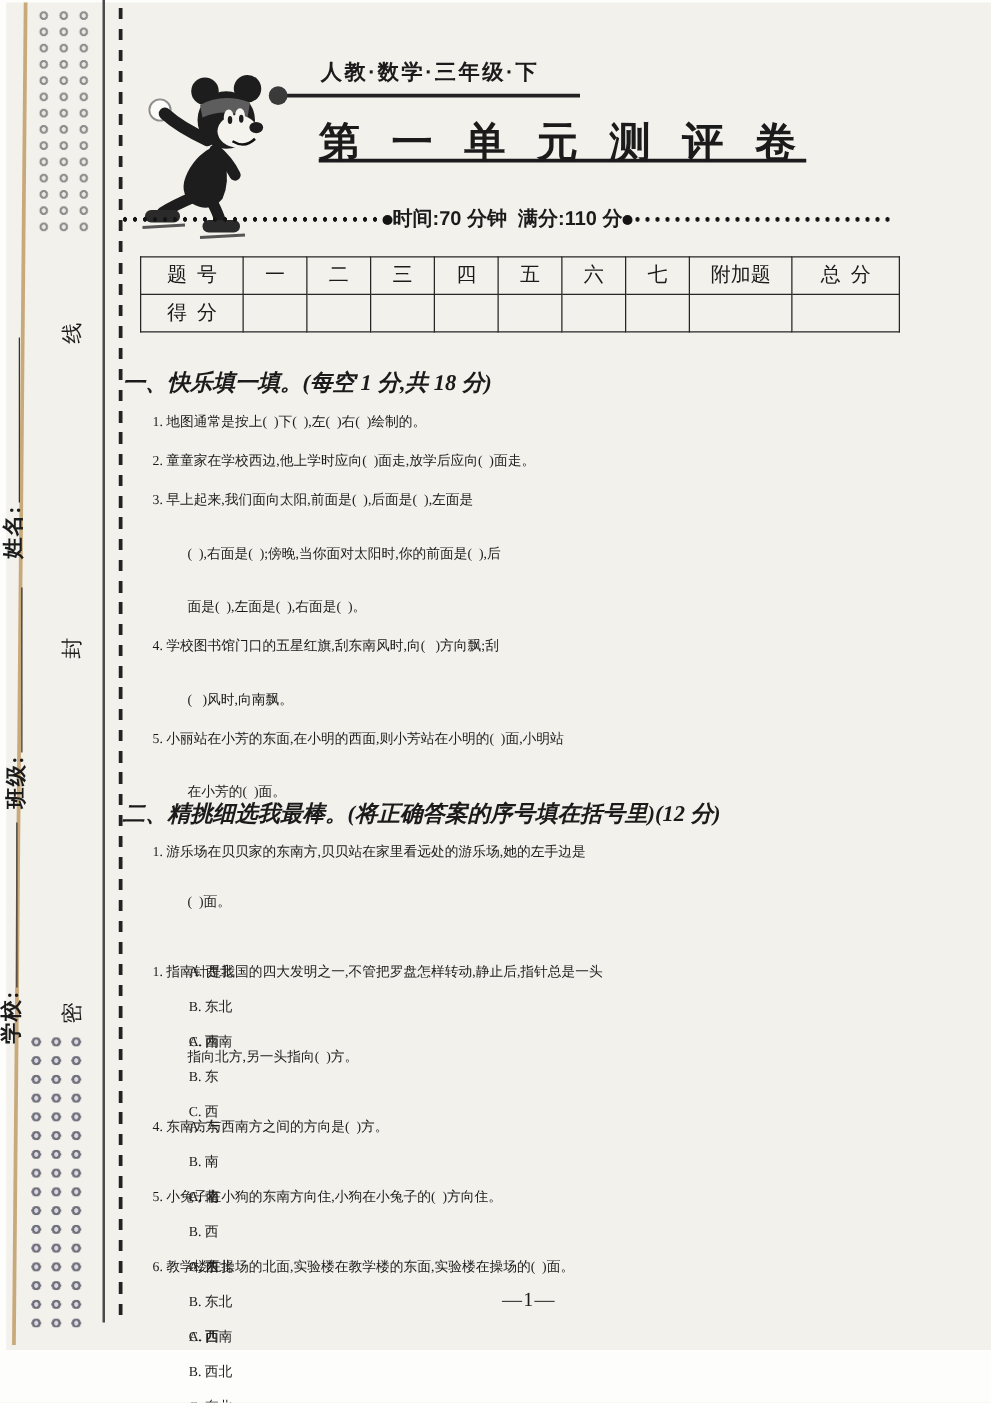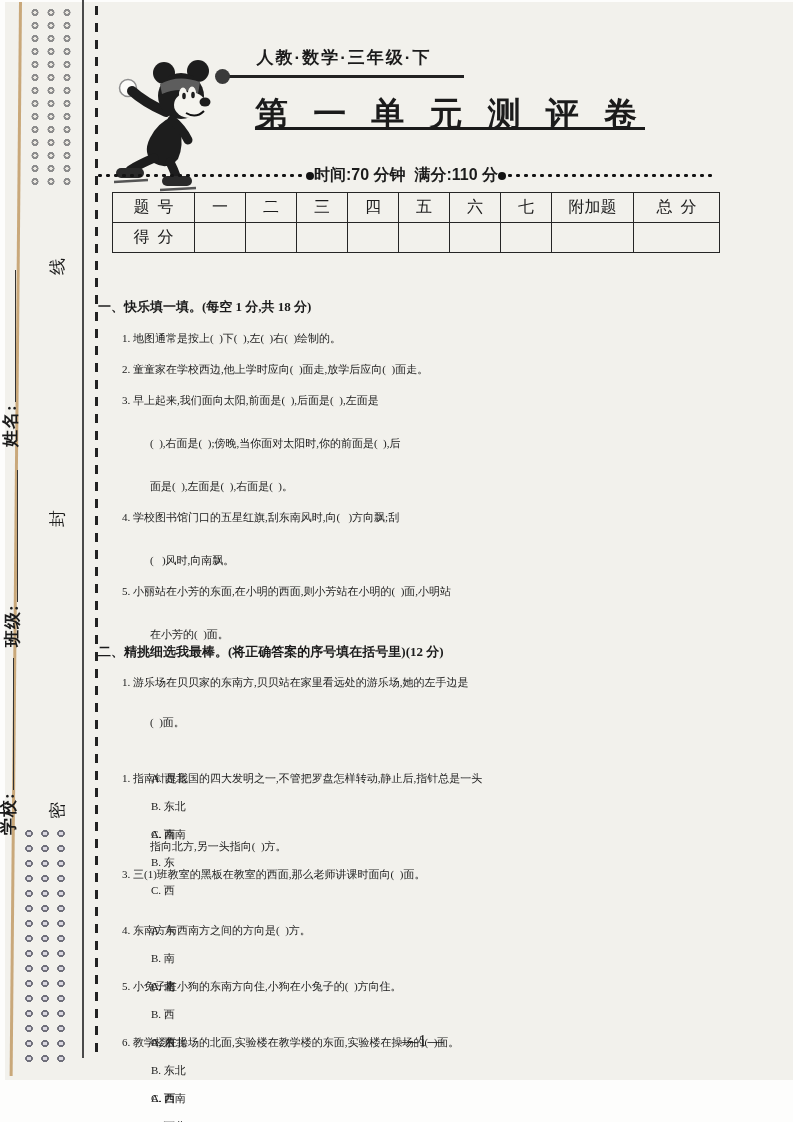--- a/index.html
+++ b/index.html
@@ -30,28 +30,28 @@
     letter-spacing:2px;padding-bottom:6px;border-bottom:3px solid #222;}
   .brand::before{content:"";position:absolute;left:-9px;bottom:-9px;width:15px;height:15px;border-radius:50%;background:#3a3a3a;}
   .exam-title{position:absolute;left:140px;top:92px;width:620px;text-align:center;
     font-family:"Liberation Sans","DejaVu Sans",sans-serif;font-weight:bold;
     font-size:33px;letter-spacing:8px;text-decoration:underline;}
   .timerow{position:absolute;left:96px;top:165px;width:620px;display:flex;align-items:center;gap:0;}
   .leader{flex:1;height:7px;background-image:radial-gradient(circle, #141414 1.7px, transparent 2px);background-size:8px 7px;background-repeat:repeat-x;background-position:left center;}
   .timerow .bdot{width:8px;height:8px;border-radius:50%;background:#141414;flex:0 0 auto;}
   .timetext{font-family:"Liberation Sans","DejaVu Sans",sans-serif;font-weight:bold;font-size:16px;white-space:pre;}
   
-  table.score{position:absolute;left:112px;top:192px;border-collapse:collapse;table-layout:fixed;
+  table.score{position:absolute;left:112px;top:205px;border-collapse:collapse;table-layout:fixed;
     font-size:16px;}
   table.score td{border:1.7px solid #262626;height:29px;text-align:center;padding:0;white-space:pre;}
   
   .section{position:absolute;left:98px;width:680px;}
   .sec1{top:290px;}
   .sec2{top:635px;}
-  .sec-heading{font-weight:bold;font-size:13px;height:33px;line-height:33px;white-space:pre;}
+  .sec-heading{font-weight:bold;font-size:18px;height:33px;line-height:33px;white-space:pre;font-style:italic;}
   .sec1 .row{height:31px;line-height:31px;}
   .sec2 .row{height:28px;line-height:28px;}
   .row{font-size:11px;white-space:pre;}
   .qline{padding-left:24px;}
   .cont{padding-left:52px;margin-top:12px;}
   .opts{padding-left:42px;}
   .opts .opt{display:inline-block;white-space:pre;}
   .opts .opt-a{width:188px;}
   .opts .opt-b{width:187px;}
   .pagenum{position:absolute;left:98px;top:1032px;width:650px;text-align:center;font-size:16px;letter-spacing:1px;}
@@ -184,21 +184,20 @@
   </div>
 
   <div class="row qline">1. 指南针是我国的四大发明之一,不管把罗盘怎样转动,静止后,指针总是一头</div>
   <div class="row opts">
     <span class="opt opt-a">A. 南</span>
     <span class="opt opt-b">B. 东</span>
     <span class="opt">C. 西</span>
   </div>
   <div class="row cont">指向北方,另一头指向(  )方。</div>
 
-  <div class="row qline">3. 三(1)班教室的黑板在教室的西面,那么老师讲课时面向(  )面。</div>
   <div class="row opts">
     <span class="opt opt-a">A. 东</span>
     <span class="opt opt-b">B. 南</span>
     <span class="opt">C. 北</span>
   </div>
 
   <div class="row qline">4. 东南方与西南方之间的方向是(  )方。</div>
   <div class="row opts">
     <span class="opt opt-a">A. 南</span>
     <span class="opt opt-b">B. 西</span>

